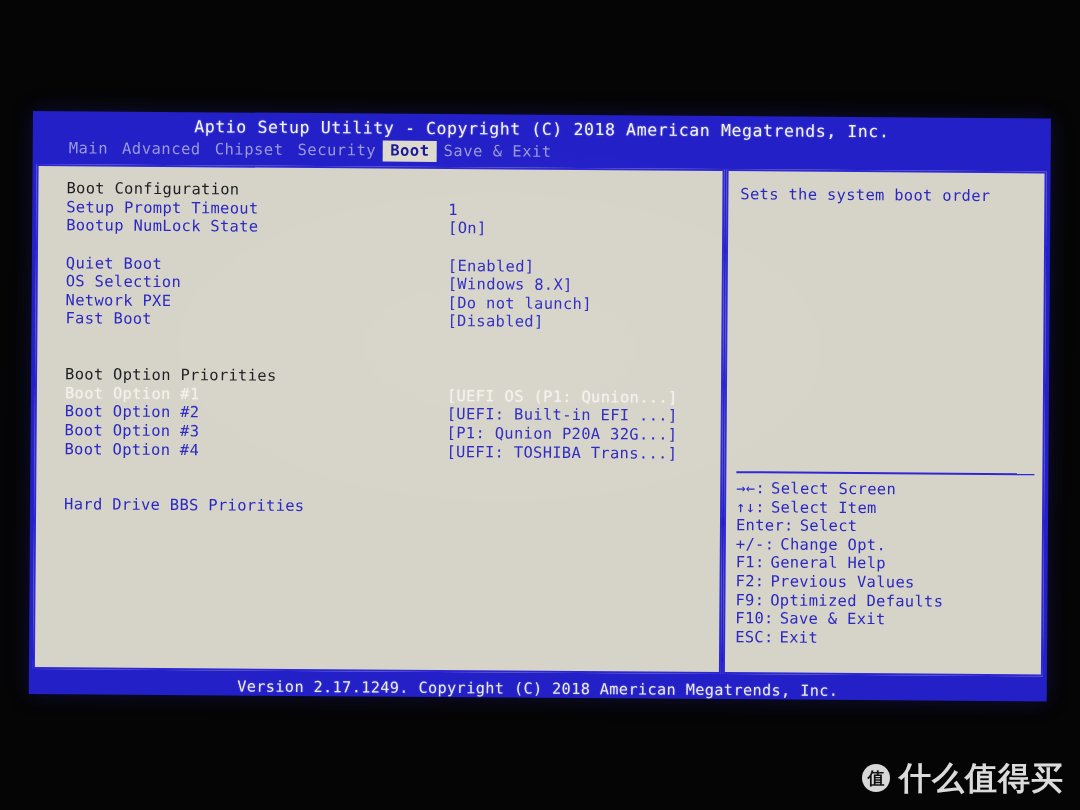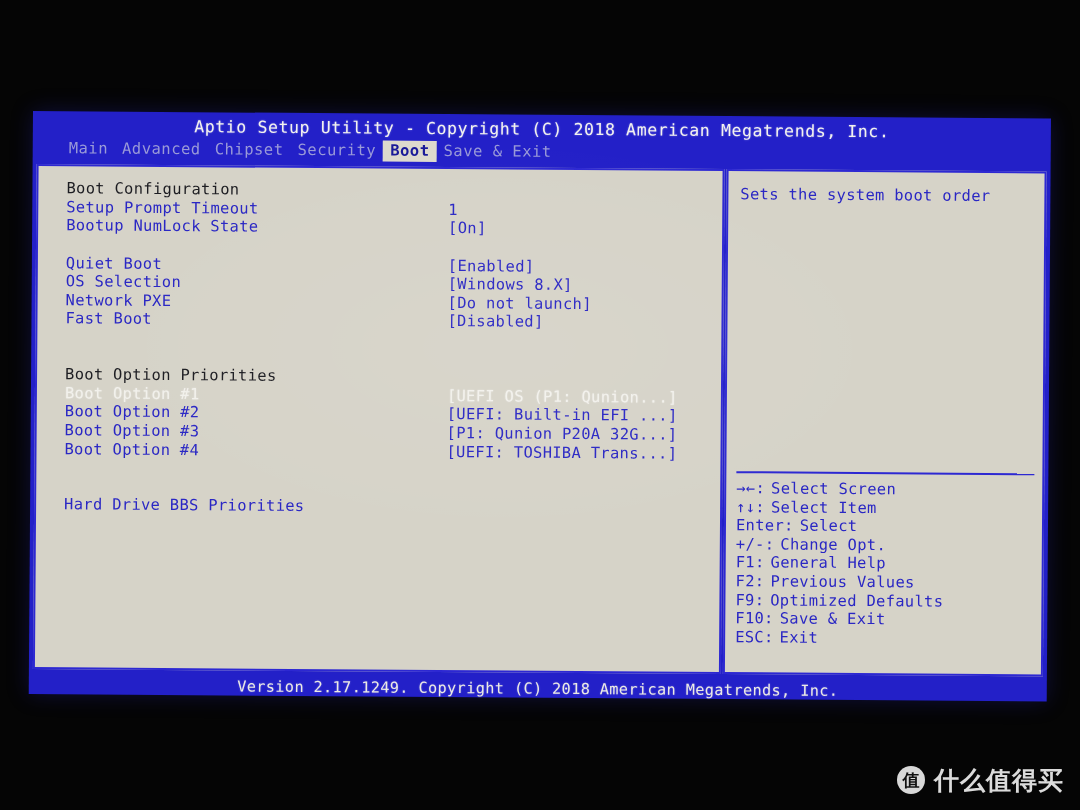--- a/index.html
+++ b/index.html
@@ -231,21 +231,21 @@
     align-items: center;
     justify-content: center;
     font-family: "DejaVu Sans", "Liberation Sans", sans-serif;
     font-size: 17px;
     font-weight: bold;
     line-height: 1;
   }
   #watermark-text {
     color: #ececec;
     font-family: "DejaVu Sans", "Liberation Sans", sans-serif;
-    font-size: 25px;
+    font-size: 32px;
     font-weight: bold;
     letter-spacing: 1px;
     line-height: 1;
   }
 </style>
 </head>
 <body>
 
 <div id="photo-frame">
 

